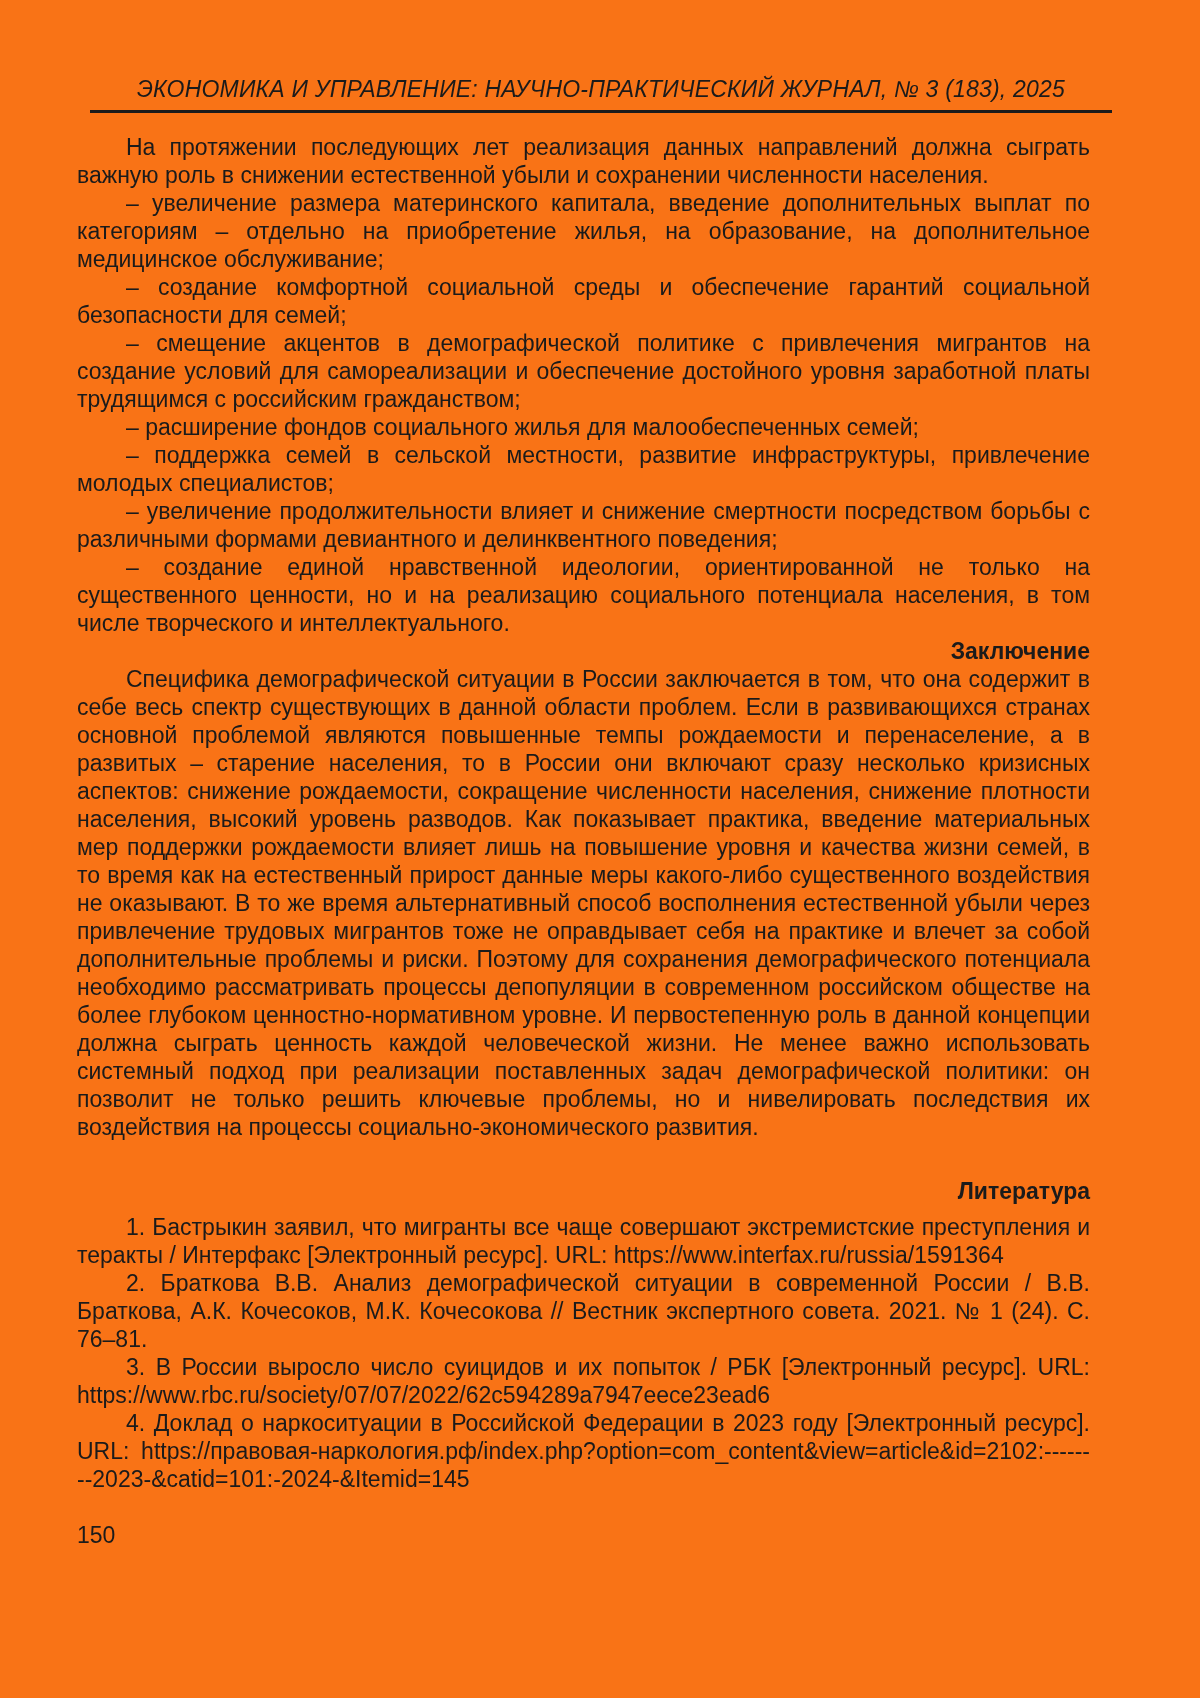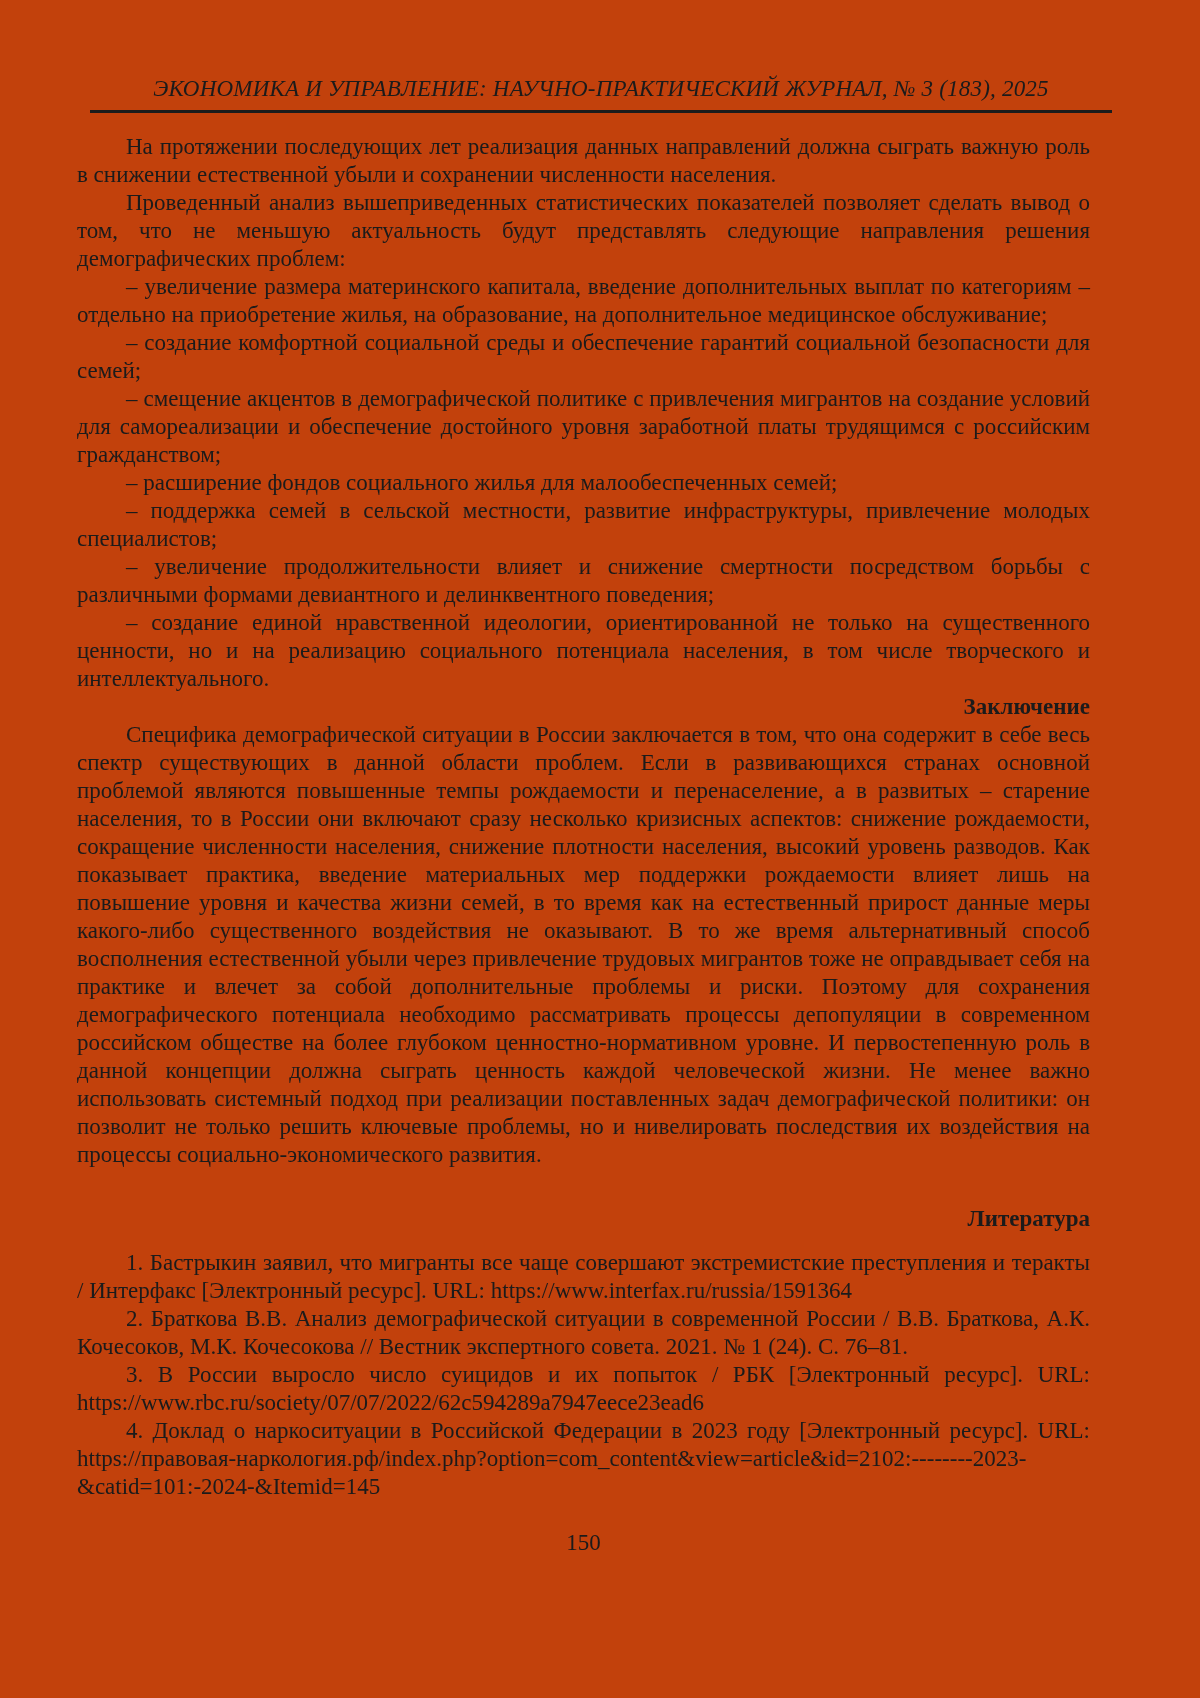--- a/index.html
+++ b/index.html
@@ -1,23 +1,23 @@
 <!DOCTYPE html>
 <html lang="ru"><head>
 <meta charset="utf-8">
 <style>
   * { margin: 0; padding: 0; box-sizing: border-box; }
   html, body { background: #ffffff; }
   .page {
     position: relative;
     width: 1200px;
     height: 1698px;
-    background: #c2410c;
+    background: #f97316;
     color: #1b1b1b;
-    font-family: Liberation Serif, serif;
+    font-family: Liberation Sans, sans-serif;
     overflow: hidden;
   }
   .running-head {
     margin: 74px 88px 0 90px;
     text-align: center;
     font-style: italic;
     font-size: 23px;
     line-height: 30px;
     letter-spacing: 0.2px;
     white-space: nowrap;
@@ -39,41 +39,40 @@
   }
   .content h2 {
     font-size: 23px;
     line-height: 28px;
     font-weight: 700;
     text-align: right;
     text-indent: 0;
   }
   .lit-heading {
     margin-top: 36px;
-    margin-bottom: 16px;
+    margin-bottom: 8px;
   }
   .page-number {
     margin-top: 28px;
-    text-align: center;
+    text-align: left;
     font-size: 23px;
     line-height: 28px;
   }
 </style>
 </head>
 <body>
 
 <div class="page">
 
   <div class="running-head">ЭКОНОМИКА И УПРАВЛЕНИЕ: НАУЧНО-ПРАКТИЧЕСКИЙ ЖУРНАЛ, № 3 (183), 2025</div>
   <div class="header-rule"></div>
 
   <div class="content">
 
     <p>На протяжении последующих лет реализация данных направлений должна сыграть важную роль в снижении естественной убыли и сохранении численности населения.</p>
-    <p>Проведенный анализ вышеприведенных статистических показателей позволяет сделать вывод о том, что не меньшую актуальность будут представлять следующие направления решения демографических проблем:</p>
     <p>– увеличение размера материнского капитала, введение дополнительных выплат по категориям – отдельно на приобретение жилья, на образование, на дополнительное медицинское обслуживание;</p>
     <p>– создание комфортной социальной среды и обеспечение гарантий социальной безопасности для семей;</p>
     <p>– смещение акцентов в демографической политике с привлечения мигрантов на создание условий для самореализации и обеспечение достойного уровня заработной платы трудящимся с российским гражданством;</p>
     <p>– расширение фондов социального жилья для малообеспеченных семей;</p>
     <p>– поддержка семей в сельской местности, развитие инфраструктуры, привлечение молодых специалистов;</p>
     <p>– увеличение продолжительности влияет и снижение смертности посредством борьбы с различными формами девиантного и делинквентного поведения;</p>
     <p>– создание единой нравственной идеологии, ориентированной не только на существенного ценности, но и на реализацию социального потенциала населения, в том числе творческого и интеллектуального.</p>
 
     <h2>Заключение</h2>
     <p>Специфика демографической ситуации в России заключается в том, что она содержит в себе весь спектр существующих в данной области проблем. Если в развивающихся странах основной проблемой являются повышенные темпы рождаемости и перенаселение, а в развитых – старение населения, то в России они включают сразу несколько кризисных аспектов: снижение рождаемости, сокращение численности населения, снижение плотности населения, высокий уровень разводов. Как показывает практика, введение материальных мер поддержки рождаемости влияет лишь на повышение уровня и качества жизни семей, в то время как на естественный прирост данные меры какого-либо существенного воздействия не оказывают. В то же время альтернативный способ восполнения естественной убыли через привлечение трудовых мигрантов тоже не оправдывает себя на практике и влечет за собой дополнительные проблемы и риски. Поэтому для сохранения демографического потенциала необходимо рассматривать процессы депопуляции в современном российском обществе на более глубоком ценностно-нормативном уровне. И первостепенную роль в данной концепции должна сыграть ценность каждой человеческой жизни. Не менее важно использовать системный подход при реализации поставленных задач демографической политики: он позволит не только решить ключевые проблемы, но и нивелировать последствия их воздействия на процессы социально-экономического развития.</p>

